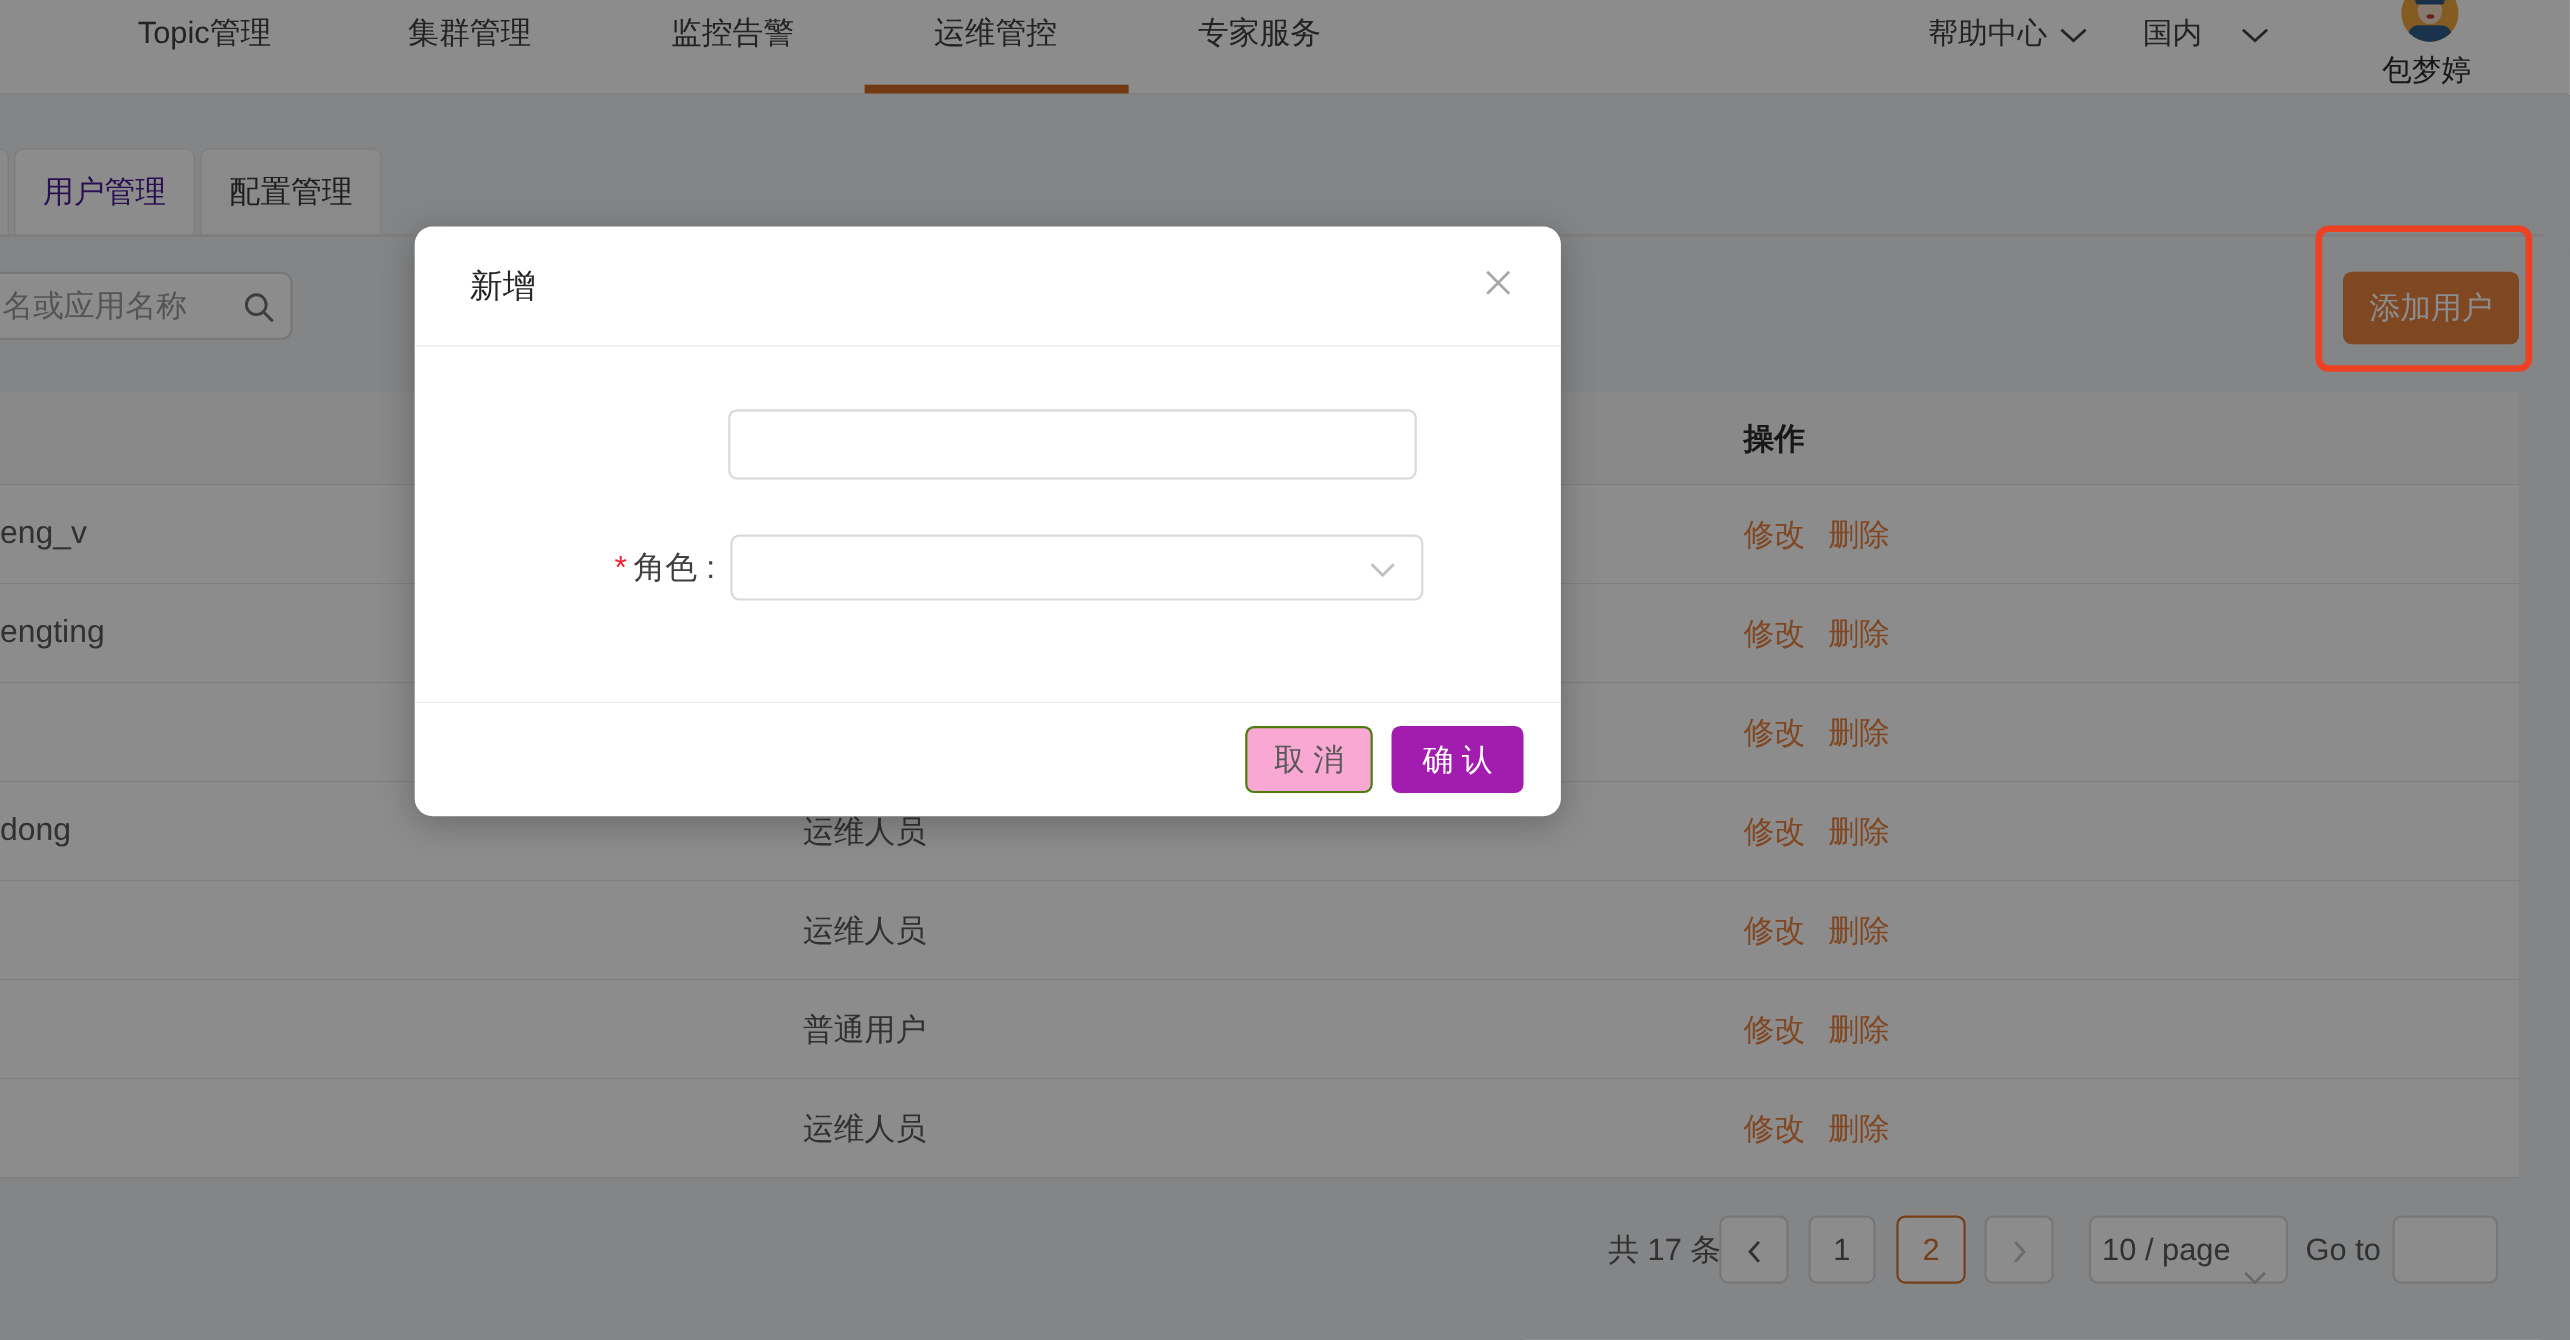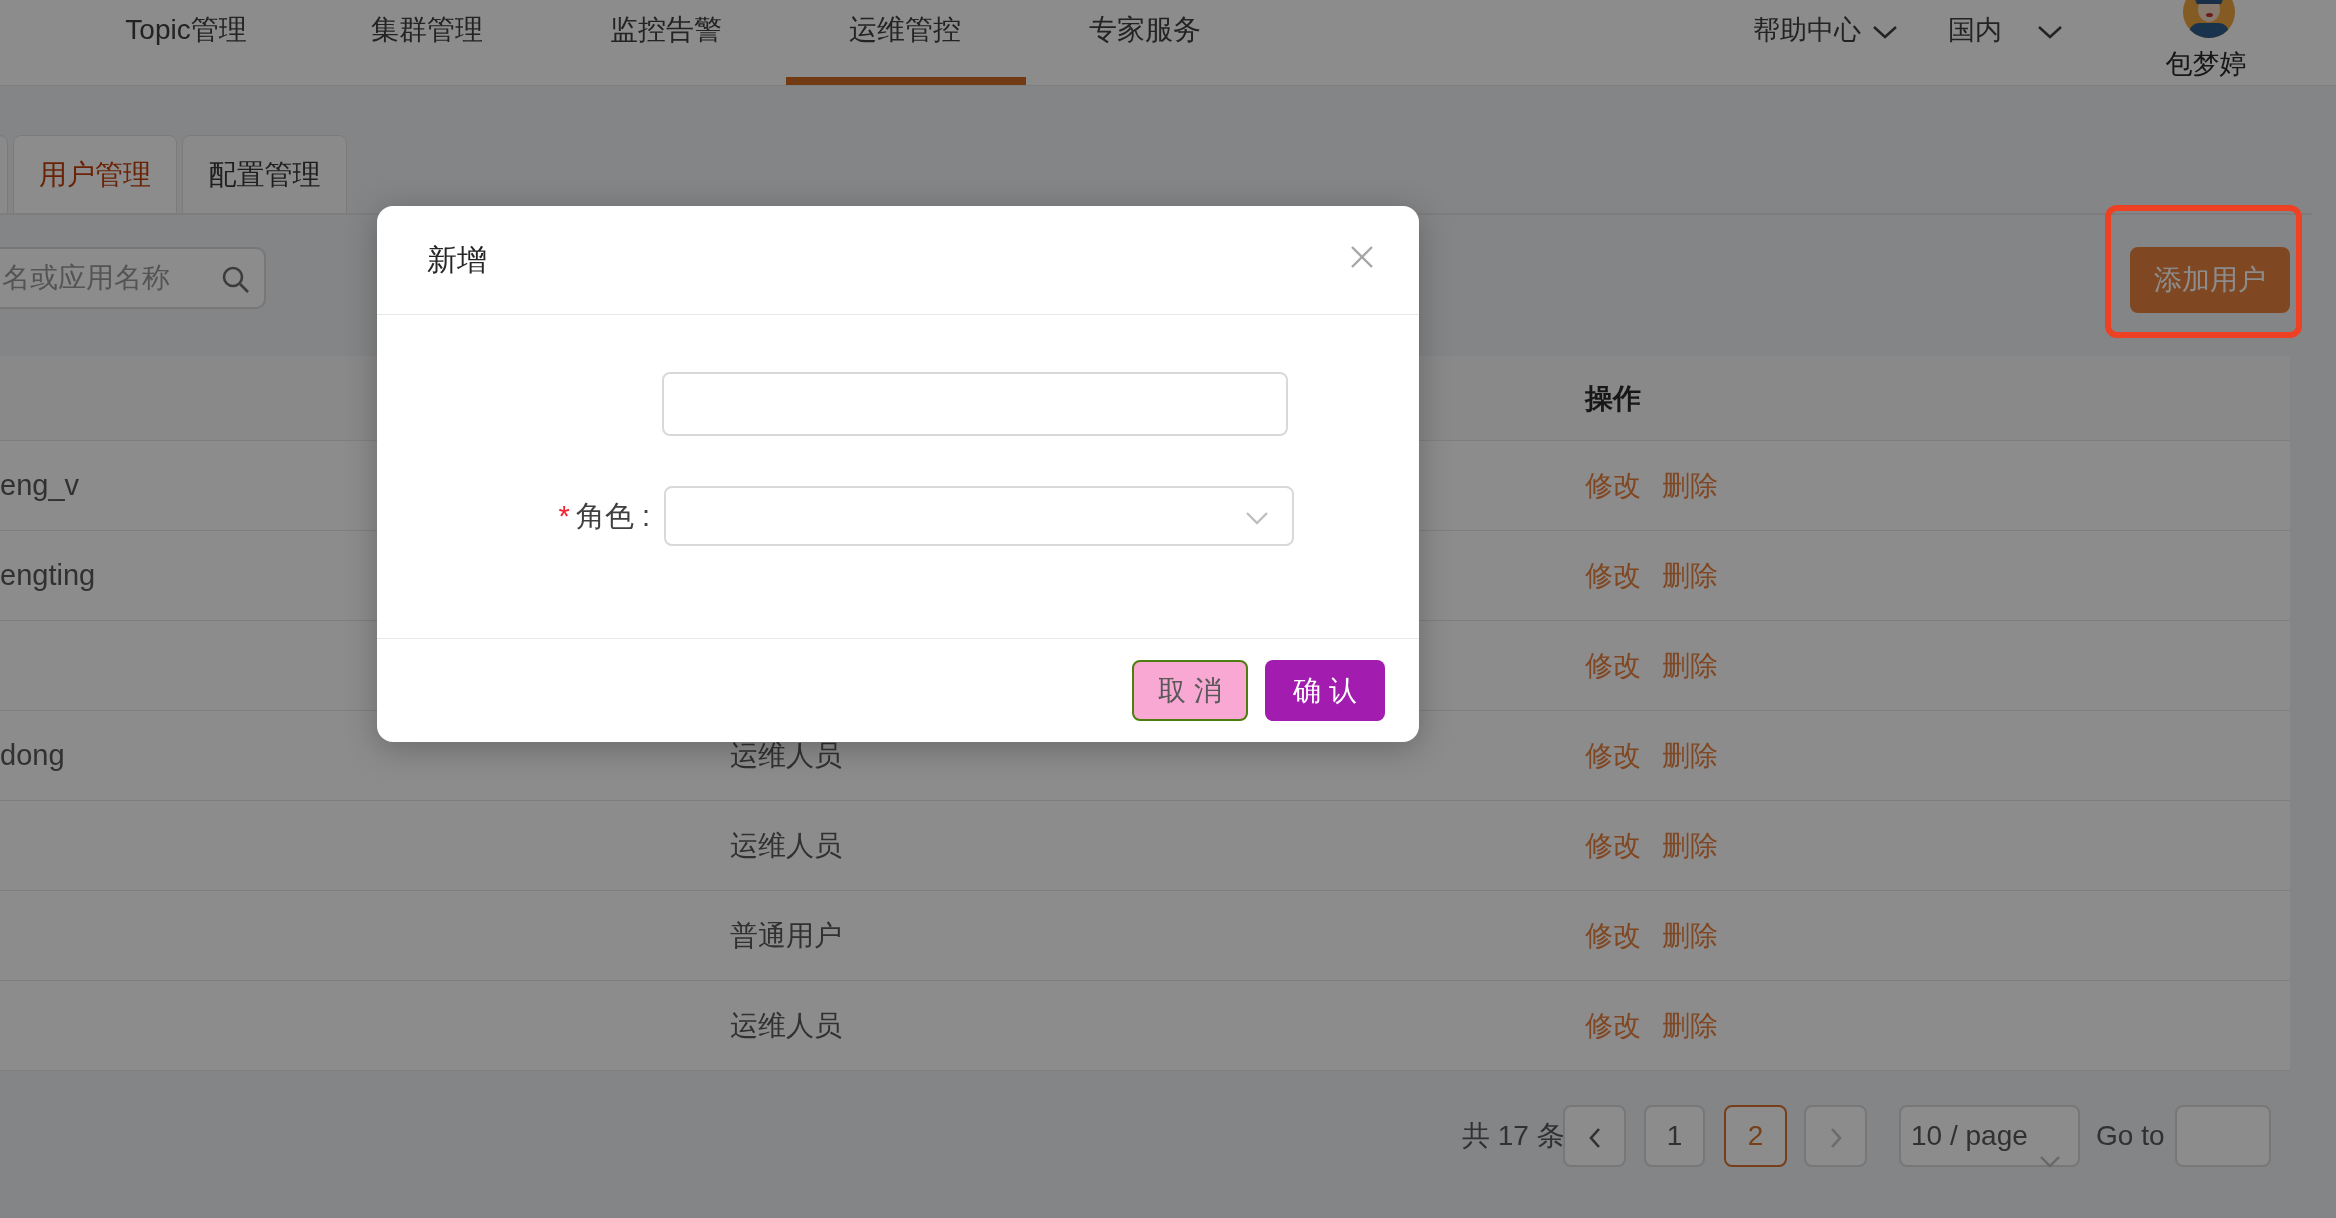--- a/index.html
+++ b/index.html
@@ -32,21 +32,21 @@
   .avatar .lips { position:absolute; left:23px; top:27px; width:7px; height:4px;
                   background:#c0392b; border-radius:50%; }
   .avatar .body { position:absolute; left:6px; top:37px; width:40px; height:16px;
                   background:#2e5e8c; border-radius:10px 10px 0 0; }
   .avatar-name { position:absolute; left:2206px; top:46px; transform:translateX(-50%);
                  font-size:27px; color:#2b2b2b; white-space:nowrap; }
   
   .tab { position:absolute; top:135px; height:80px; line-height:78px; text-align:center;
          font-size:28px; border:1px solid #e0e0e0; border-radius:8px 8px 0 0;
          cursor:pointer; }
-  .tab.active { background:#ffffff; color:#c2410c; }
+  .tab.active { background:#ffffff; color:#4c1d95; }
   .tab.inactive { background:#fbfbfb; color:#3a3a3a; }
   .tab-line { position:absolute; left:0; top:213px; width:2312px; height:2px; background:#e3e3e3; }
   
   .search-box { position:absolute; left:-58px; top:247px; width:324px; height:62px;
                 background:#ffffff; border:2px solid #d9d9d9; border-radius:10px; }
   .search-input { position:absolute; left:58px; top:0; width:200px; height:58px;
                   border:none; outline:none; font-size:28px; color:#000000;
                   font-family:inherit; background:transparent; }
   .search-input::placeholder { color:#9a9a9a; }
   .search-icon { position:absolute; left:276px; top:15px; }

